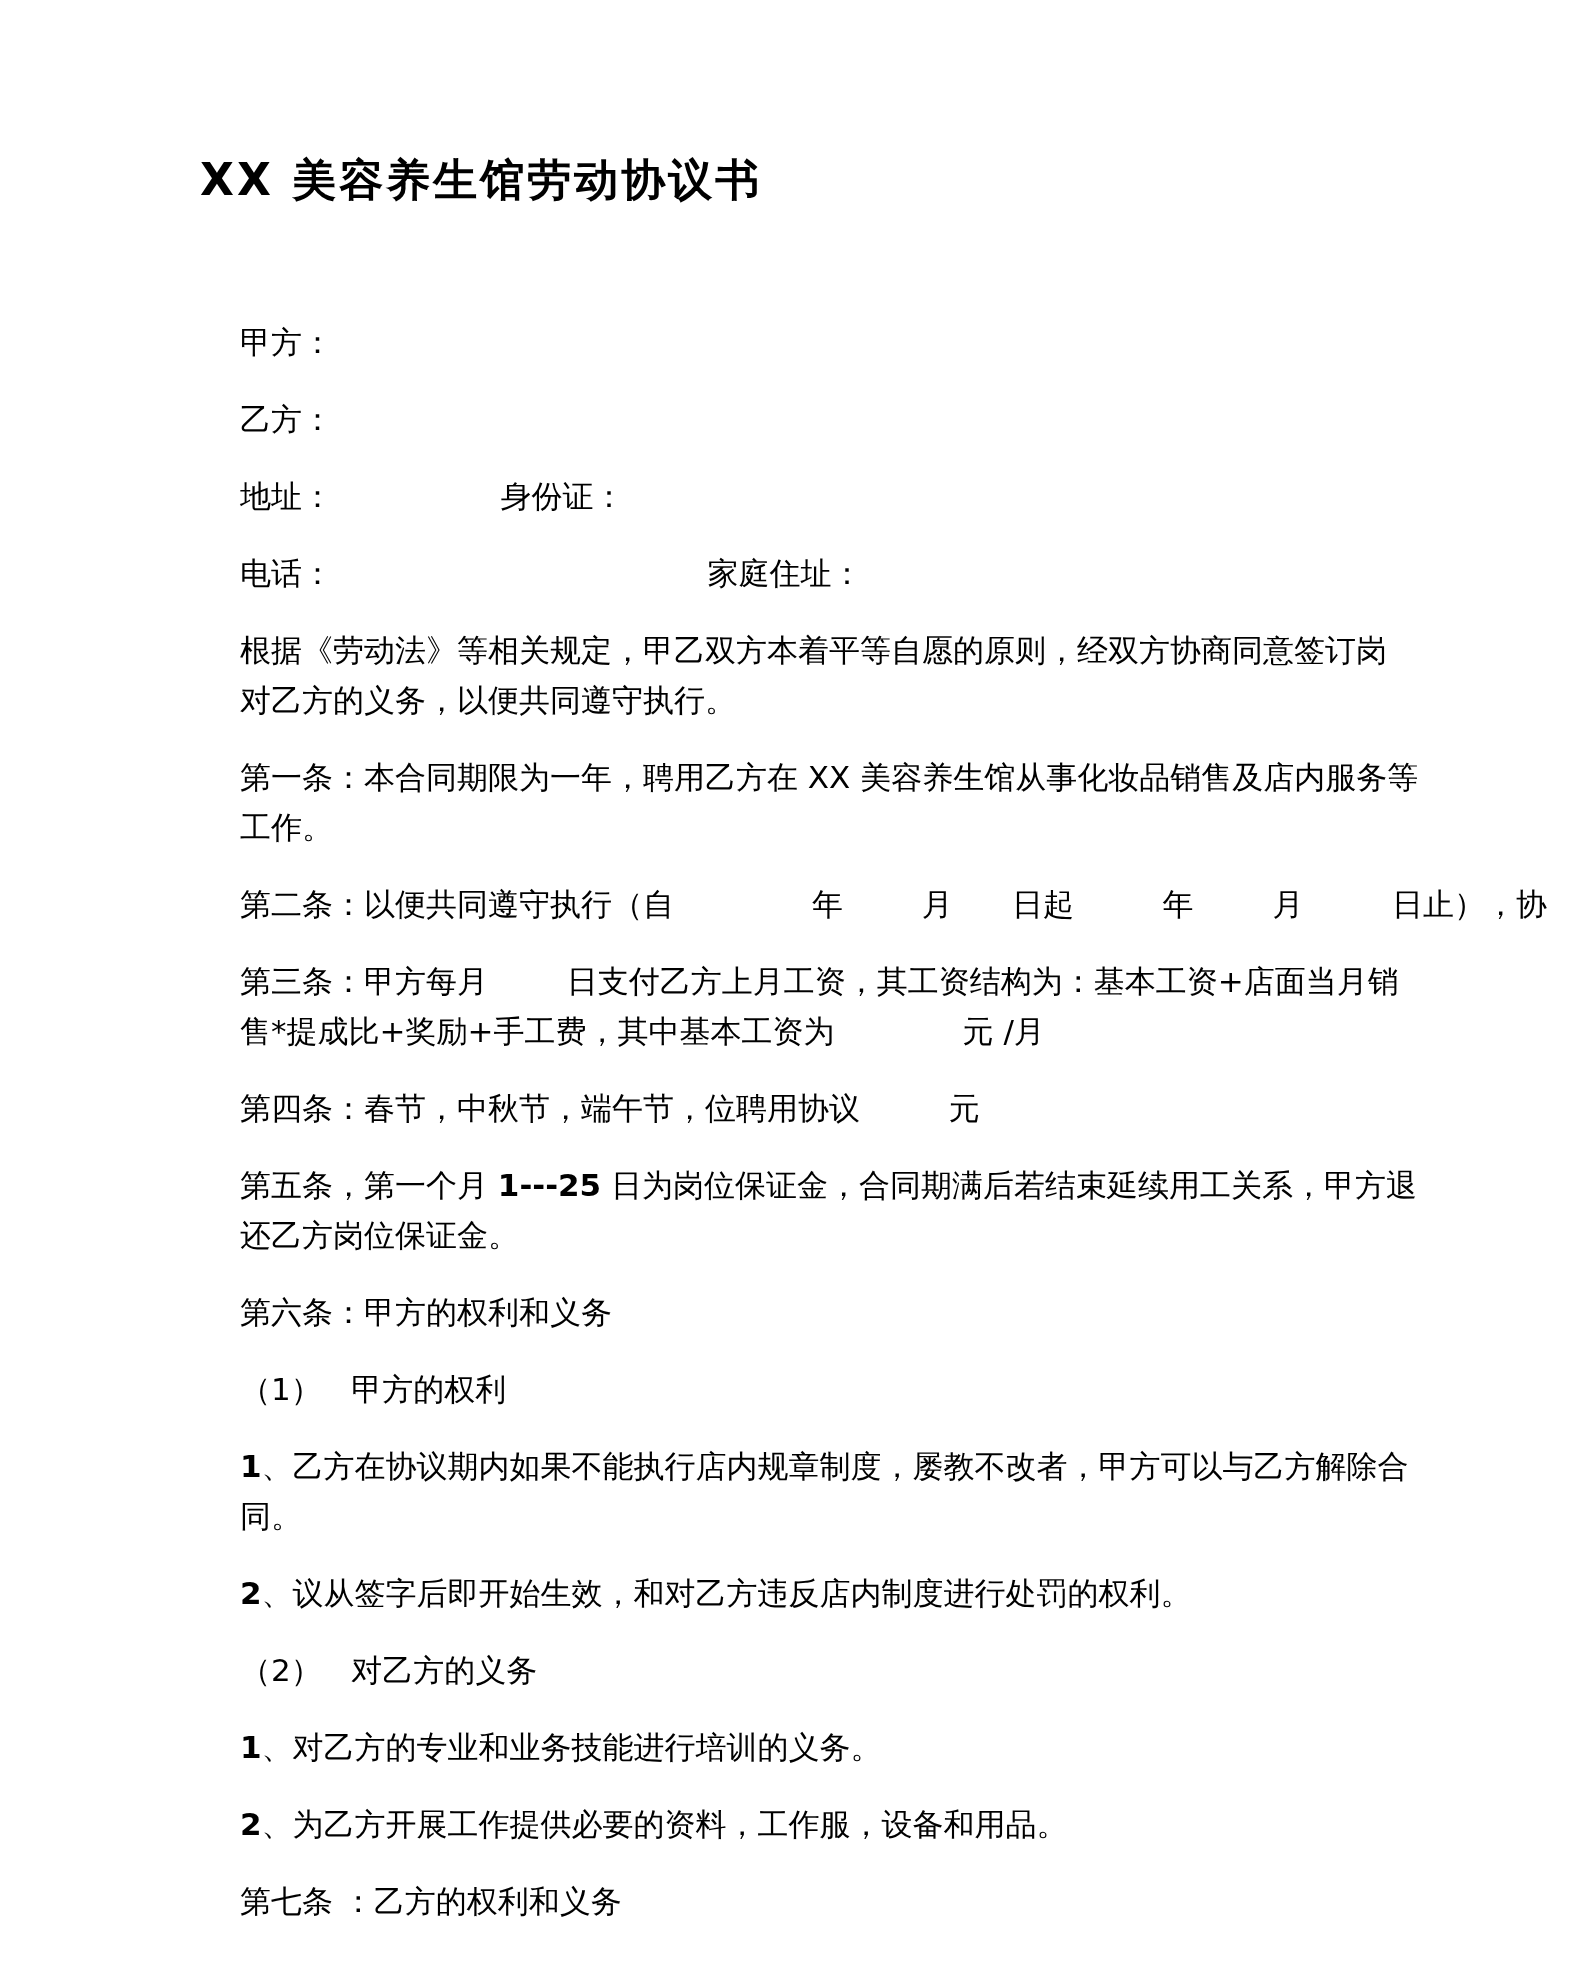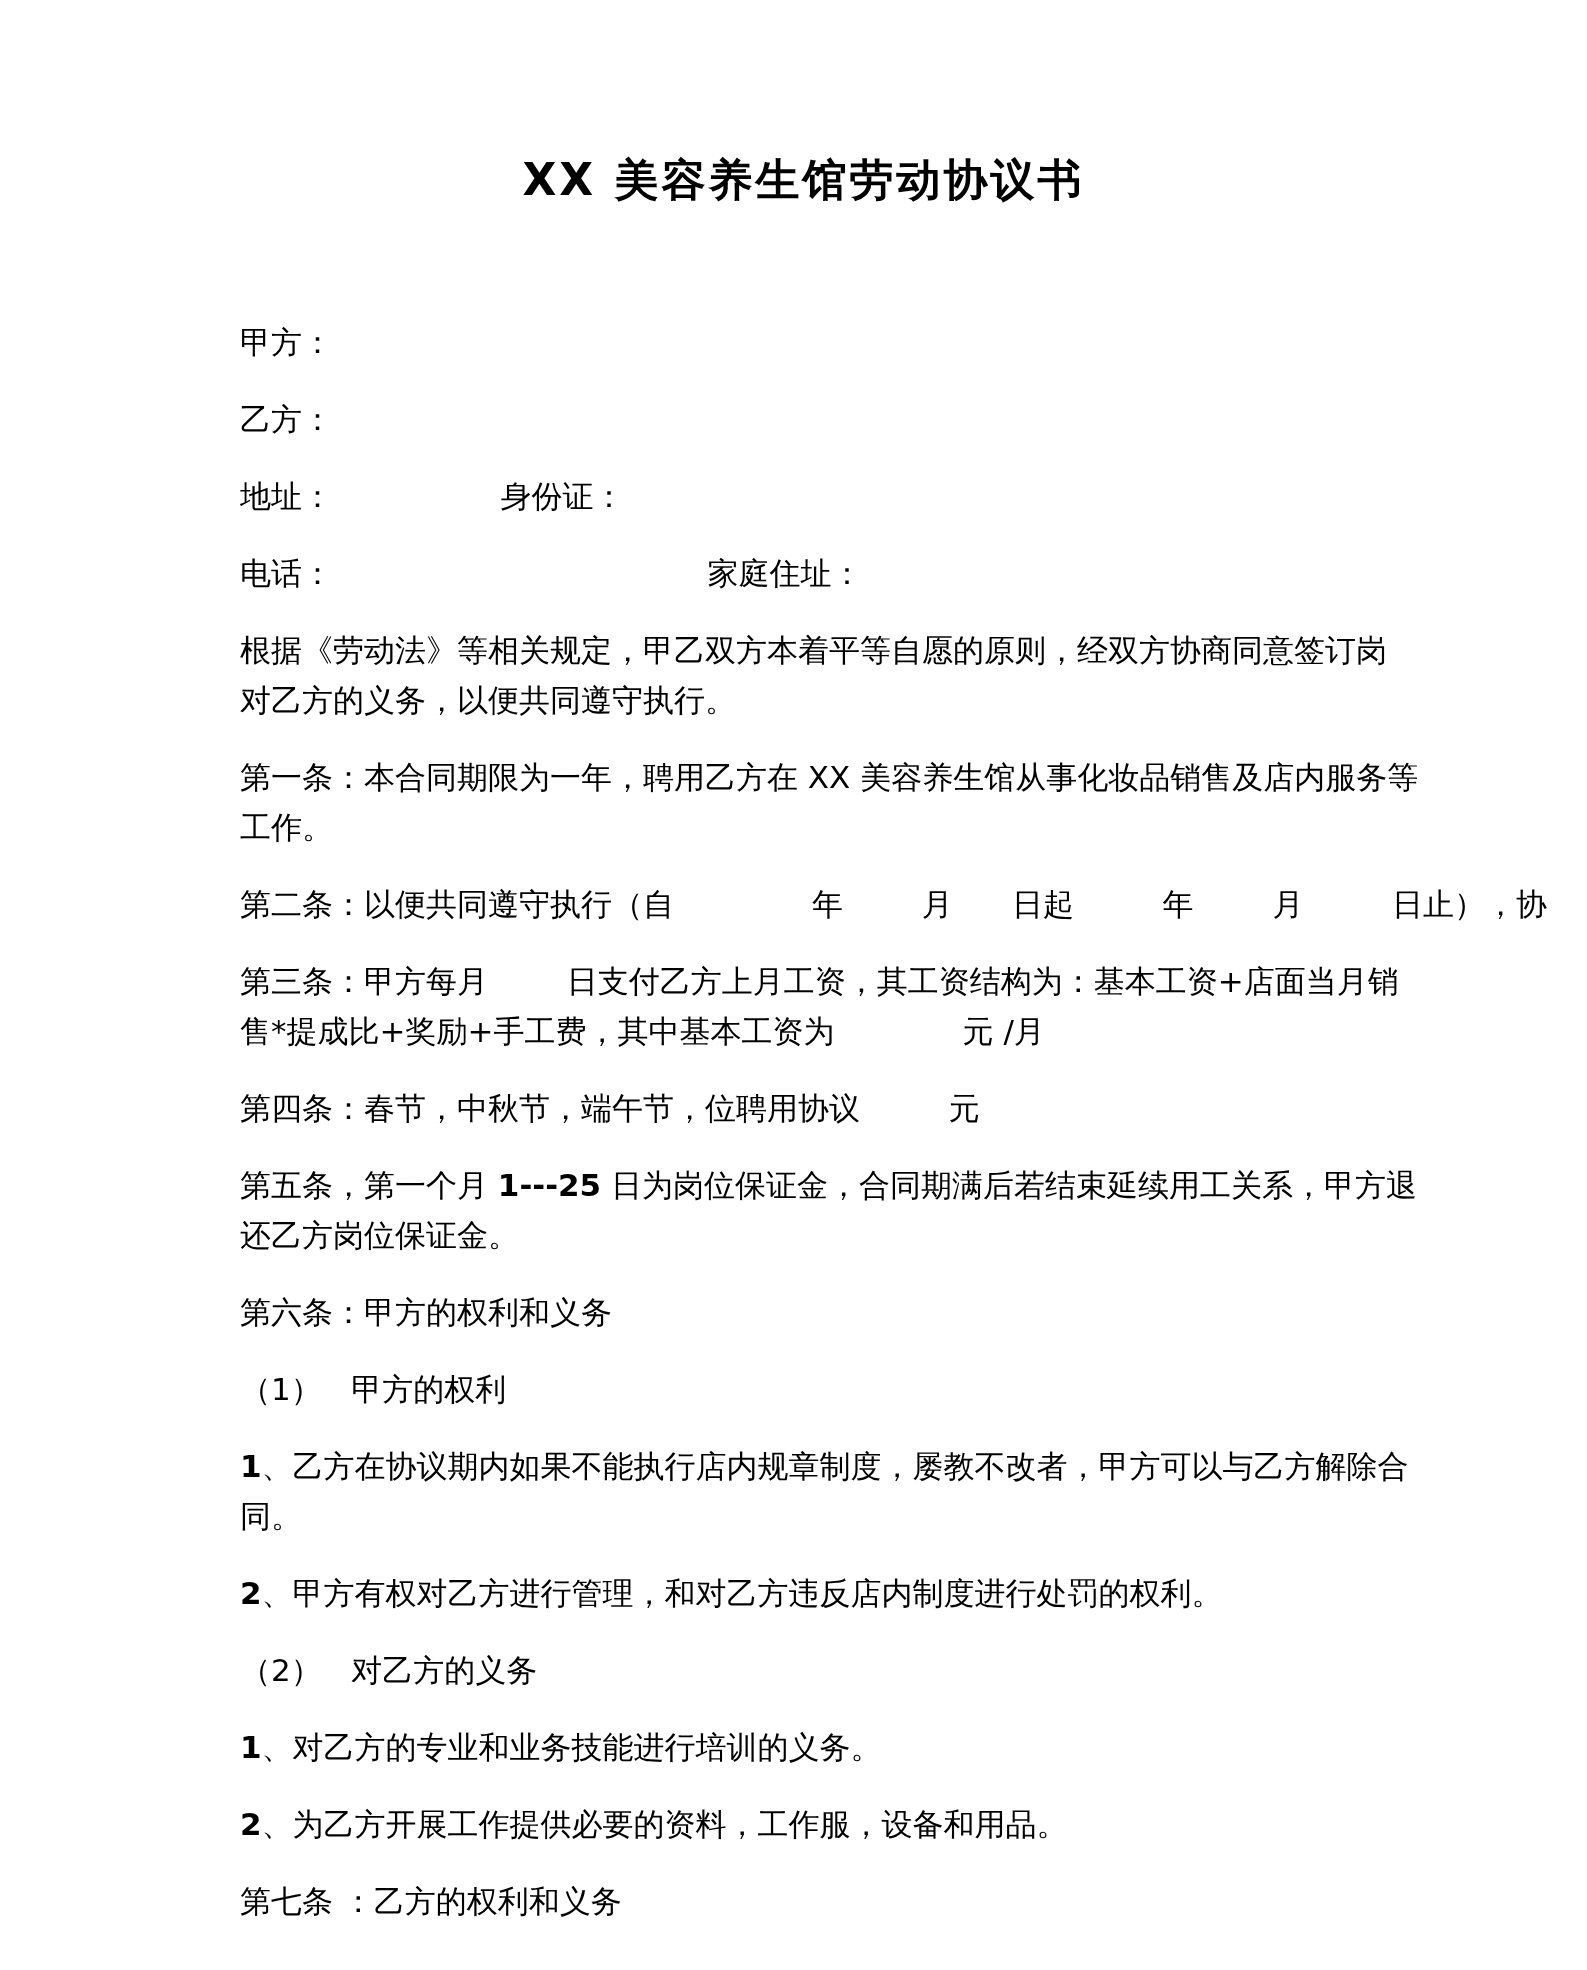--- a/index.html
+++ b/index.html
@@ -19,21 +19,20 @@
     width: 1587px;
     height: 1970px;
     padding: 153px 180px 0 240px;
     overflow: hidden;
     background: #ffffff;
   }
   .doc-title {
     font-size: 44px;
     font-weight: 700;
     line-height: 54px;
-    text-align: center;
     letter-spacing: 3px;
     white-space: pre;
     margin: 0 0 110px -40px;
   }
   .para {
     margin: 0 0 27px 0;
   }
   .line {
     font-size: 31px;
     line-height: 50px;
@@ -87,21 +86,21 @@
         <div class="line"><span class="seg">第六条：甲方的权利和义务</span></div>
       </div>
       <div class="para">
         <div class="line"><span class="seg">（1）   甲方的权利</span></div>
       </div>
       <div class="para">
         <div class="line"><span class="seg b">1</span><span class="seg">、乙方在协议期内如果不能执行店内规章制度，屡教不改者，甲方可以与乙方解除合</span></div>
         <div class="line"><span class="seg">同。</span></div>
       </div>
       <div class="para">
-        <div class="line"><span class="seg b">2</span><span class="seg">、甲方有权对乙方进行管理，和对乙方违反店内制度进行处罚的权利。</span></div>
+        <div class="line"><span class="seg b">2</span><span class="seg">、议从签字后即开始生效，和对乙方违反店内制度进行处罚的权利。</span></div>
       </div>
       <div class="para">
         <div class="line"><span class="seg">（2）   对乙方的义务</span></div>
       </div>
       <div class="para">
         <div class="line"><span class="seg b">1</span><span class="seg">、对乙方的专业和业务技能进行培训的义务。</span></div>
       </div>
       <div class="para">
         <div class="line"><span class="seg b">2</span><span class="seg">、为乙方开展工作提供必要的资料，工作服，设备和用品。</span></div>
       </div>

